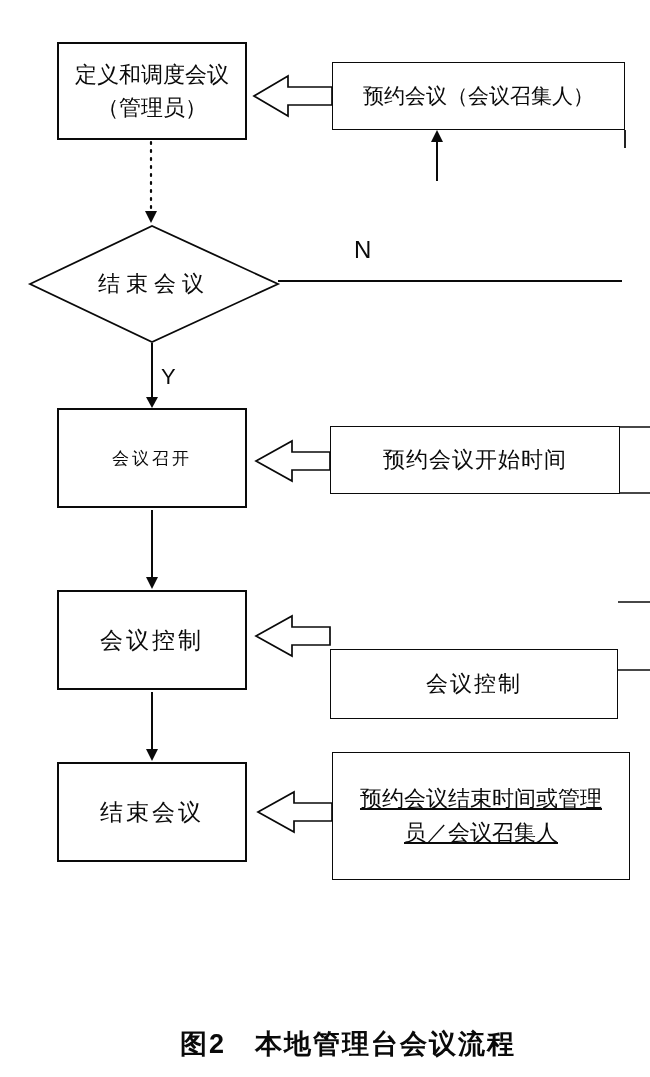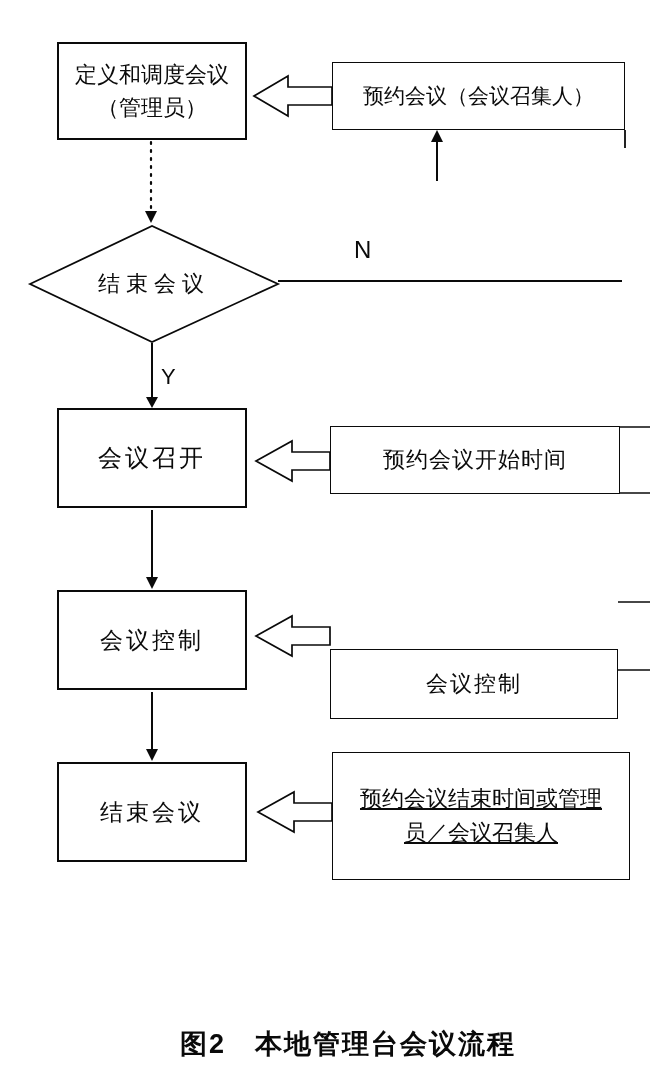--- a/index.html
+++ b/index.html
@@ -91,21 +91,21 @@
       <line x1="618" y1="602" x2="650" y2="602" stroke="#0a0a0a" stroke-width="1.5"></line>
       <line x1="618" y1="670" x2="650" y2="670" stroke="#0a0a0a" stroke-width="1.5"></line>
     </g>
   </svg>
 
   <div class="box thick" style="left:57px; top:42px; width:190px; height:98px; font-size:22px; line-height:1.5;">
     <span class="lbl">定义和调度会议</span>
     <span class="lbl">（管理员）</span>
   </div>
 
-  <div class="box thick" style="left:57px; top:408px; width:190px; height:100px; font-size:24px; letter-spacing:3px;">
+  <div class="box thick" style="left:57px; top:408px; width:190px; height:100px; font-size:17px; letter-spacing:3px;">
     <span class="lbl">会议召开</span>
   </div>
 
   <div class="box thick" style="left:57px; top:590px; width:190px; height:100px; font-size:23px; letter-spacing:3px;">
     <span class="lbl">会议控制</span>
   </div>
 
   <div class="box thin" style="left:332px; top:62px; width:293px; height:68px; font-size:21px;">
     <span class="lbl">预约会议（会议召集人）</span>
   </div>

